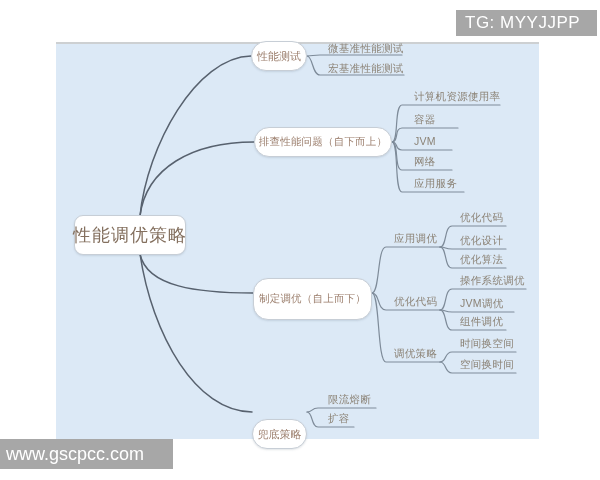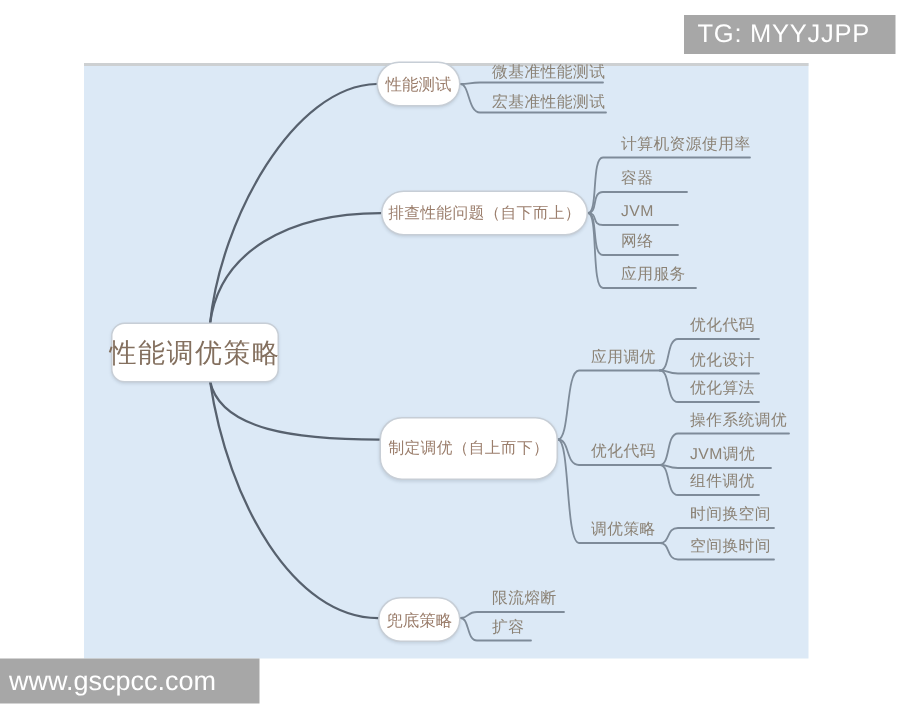--- a/index.html
+++ b/index.html
@@ -83,21 +83,21 @@
 
 <div class="node n11" style="left:251px;top:41px;width:56px;height:30px;">
   <span>性能测试</span>
 </div>
 <div class="node n10" style="left:254px;top:127px;width:138px;height:30px;">
   <span>排查性能问题（自下而上）</span>
 </div>
 <div class="node n10" style="left:253px;top:278px;width:119px;height:42px;">
   <span>制定调优（自上而下）</span>
 </div>
-<div class="node n11" style="left:252px;top:398px;width:55px;height:30px;">
+<div class="node n11" style="left:252px;top:419px;width:55px;height:30px;">
   <span>兜底策略</span>
 </div>
 
 <div class="leaf" style="left:328px;top:41px;">微基准性能测试</div>
 <div class="leaf" style="left:328px;top:61px;">宏基准性能测试</div>
 
 <div class="leaf" style="left:414px;top:89px;">计算机资源使用率</div>
 <div class="leaf" style="left:414px;top:112px;">容器</div>
 <div class="leaf" style="left:414px;top:134px;">JVM</div>
 <div class="leaf" style="left:414px;top:154px;">网络</div>

